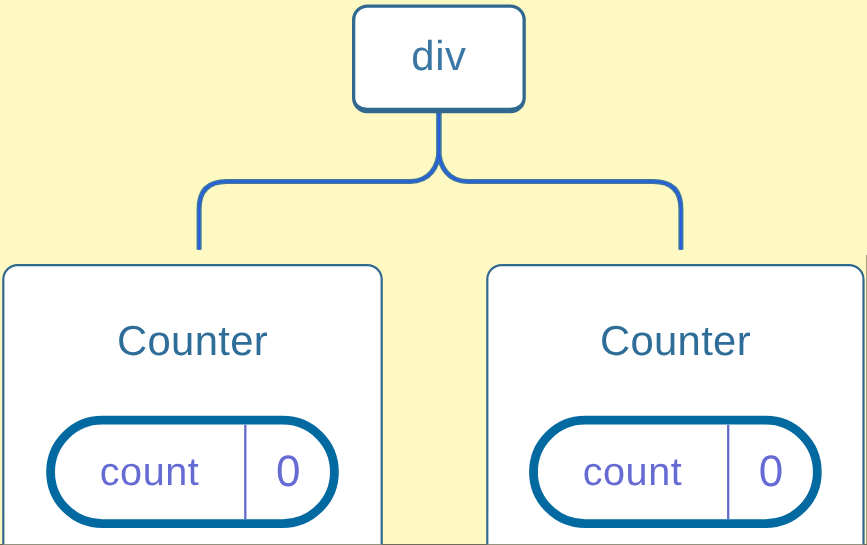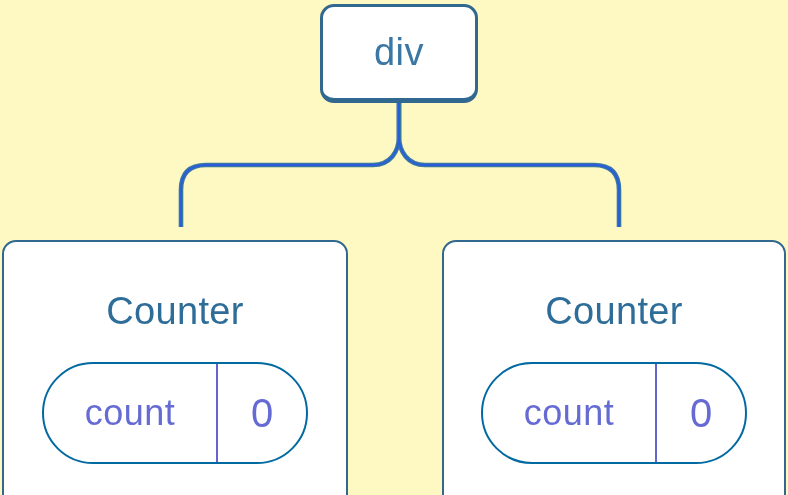--- a/index.html
+++ b/index.html
@@ -72,25 +72,25 @@
   .card.right { left: 442px; width: 344px; }
   .card-title {
     margin-top: 46px;
     color: #2f6d99;
     font-size: 38px;
     font-weight: 500;
     line-height: 46px;
     letter-spacing: 0.3px;
   }
   .pill {
-    margin-top: 28px;
+    margin-top: 44px;
     width: 266px;
     height: 102px;
     box-sizing: border-box;
-    border: 2px solid #0369a1;
+    border: 8px solid #0369a1;
     border-radius: 999px;
     display: flex;
     overflow: hidden;
     background: #ffffff;
   }
   .pill-key-cell {
     width: 174px;
     box-sizing: border-box;
     border-right: 2px solid #6165cc;
     display: flex;

